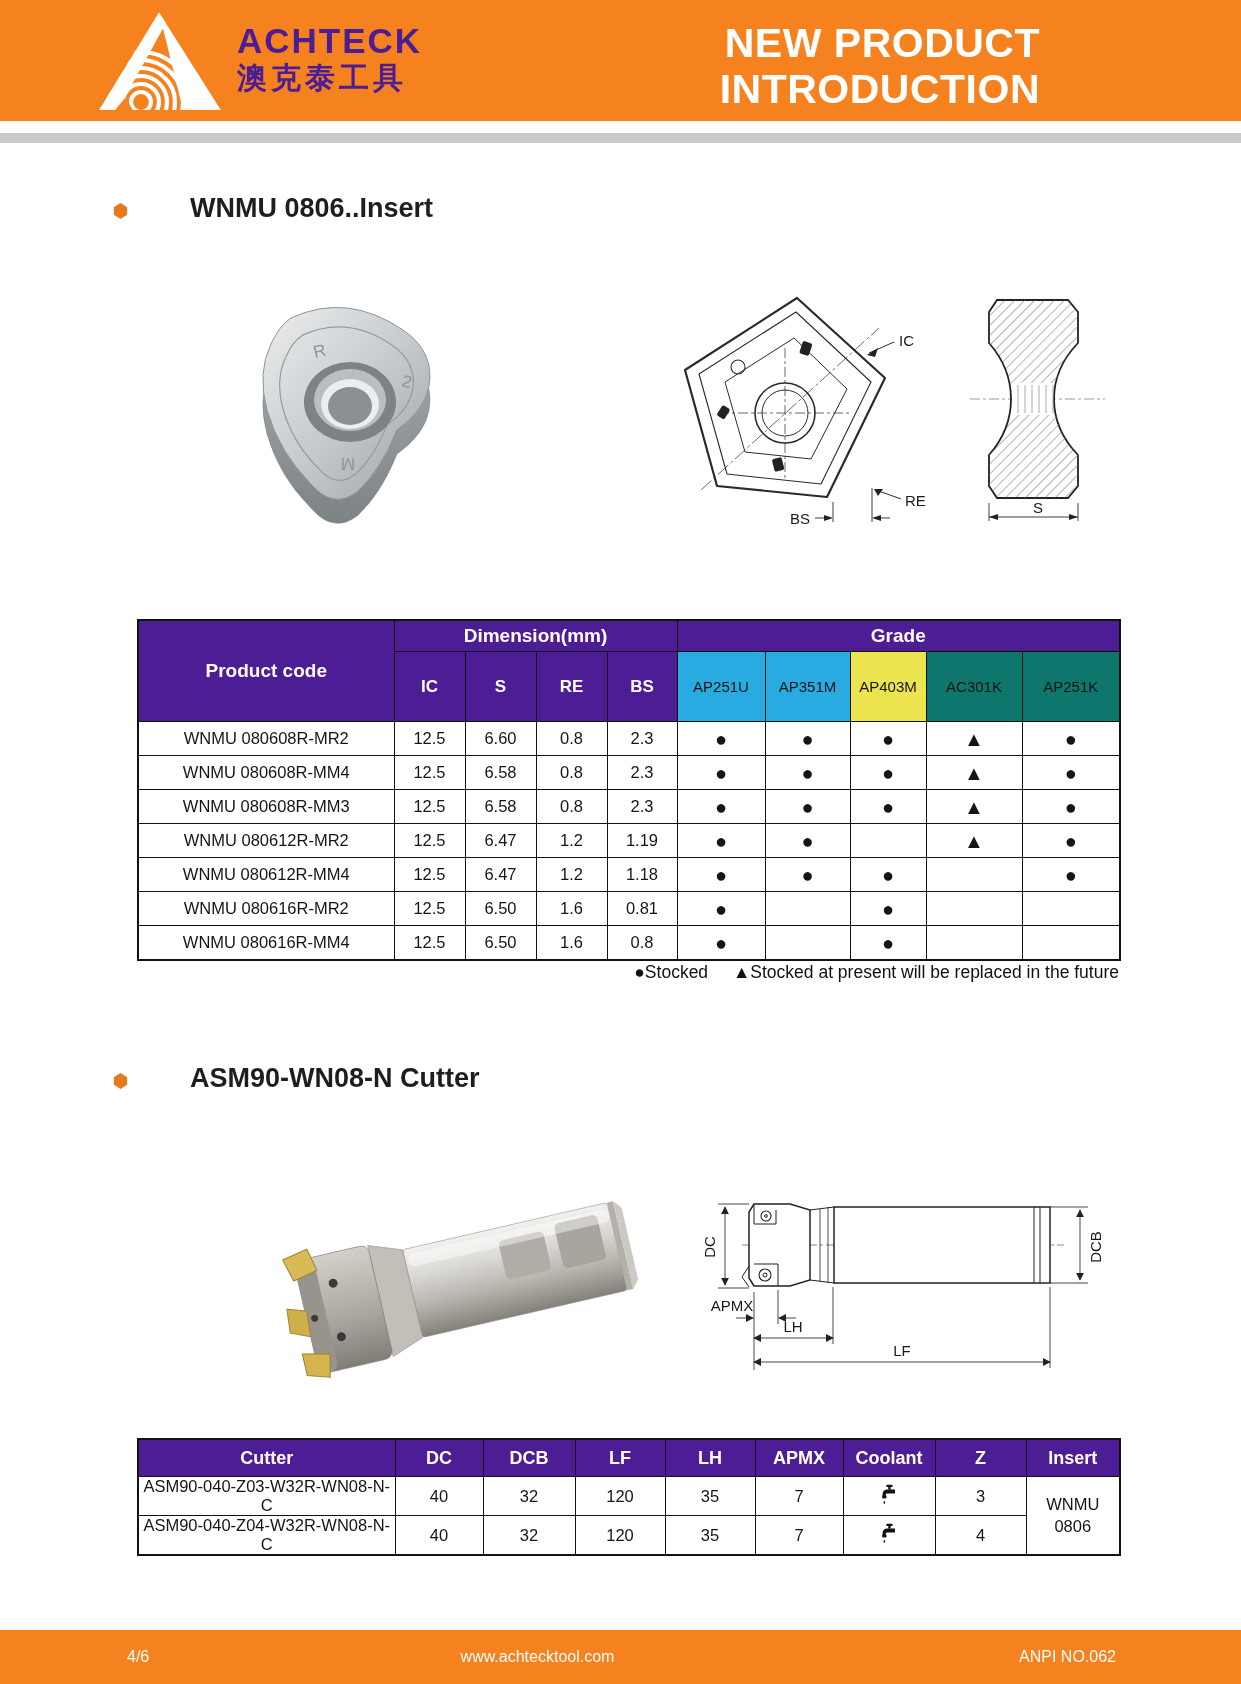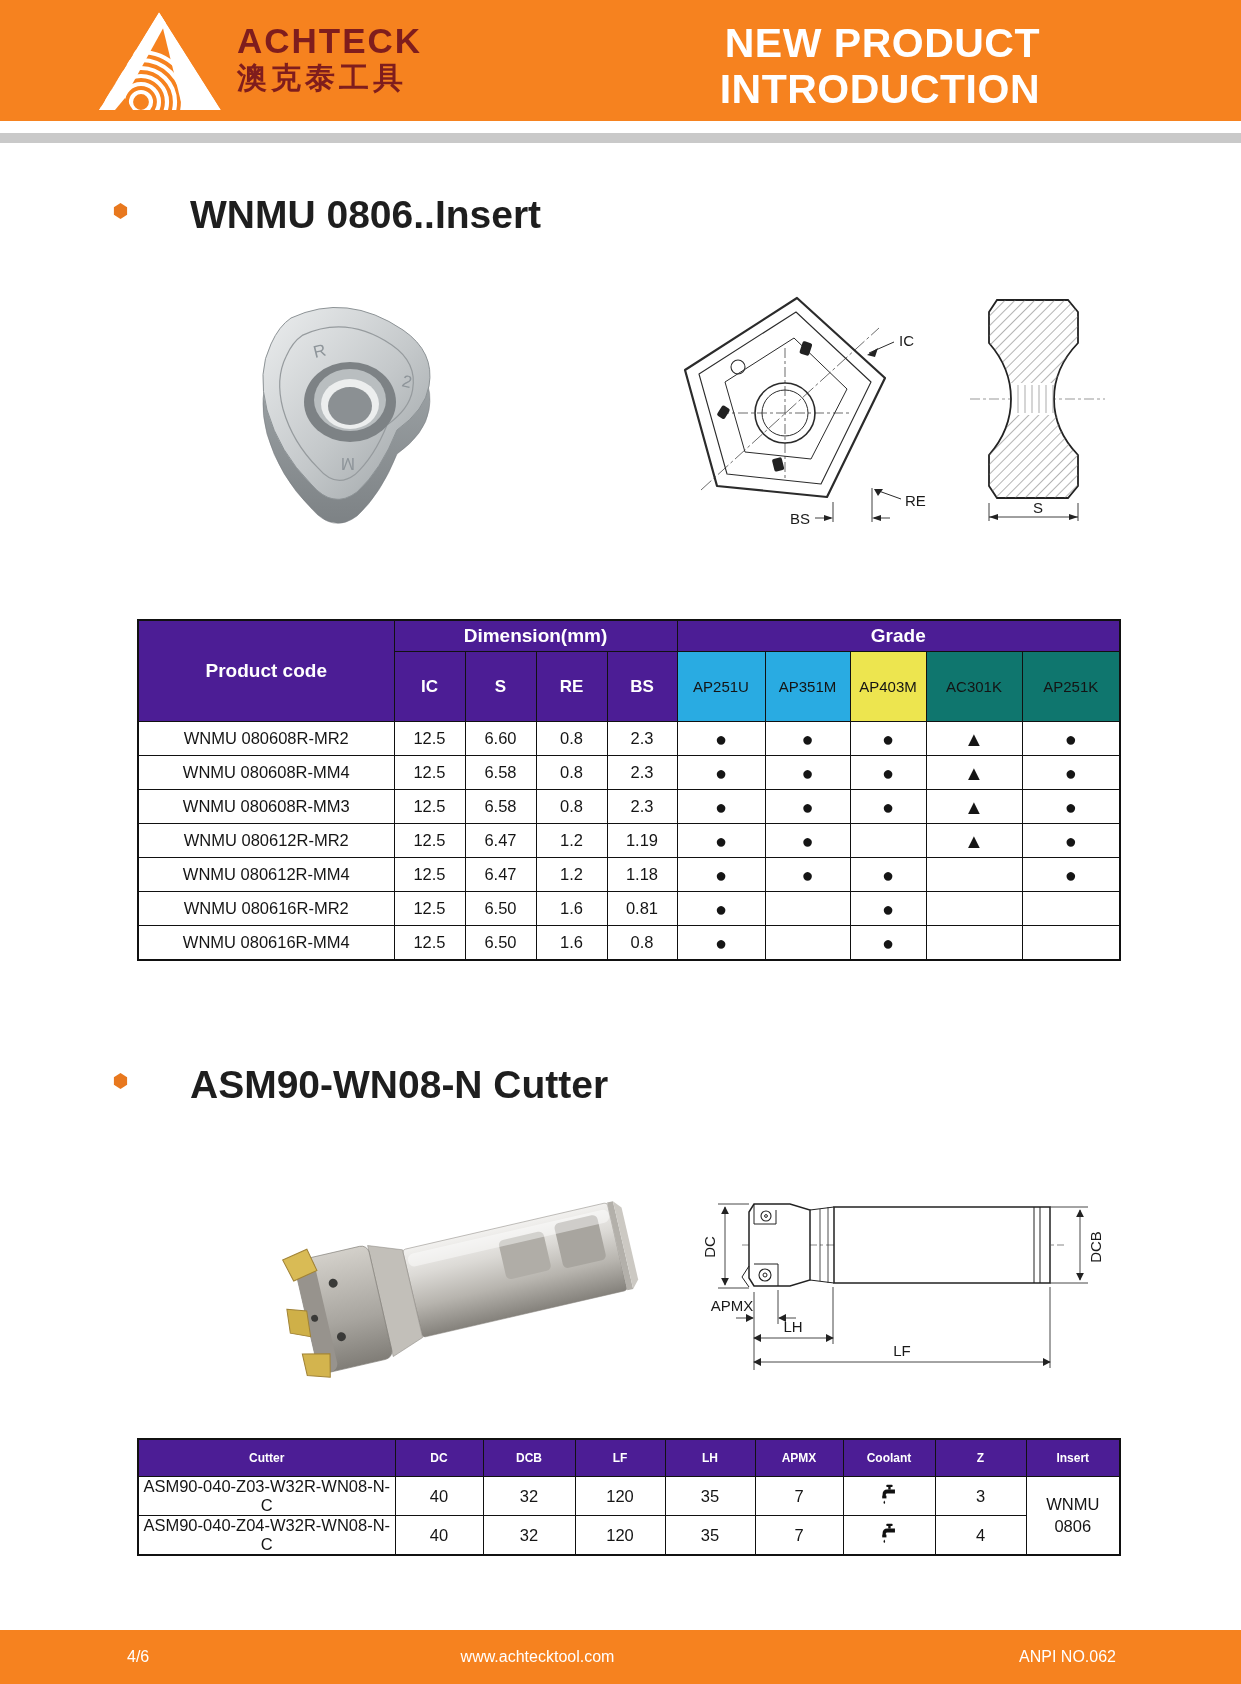--- a/index.html
+++ b/index.html
@@ -1,50 +1,50 @@
 <!DOCTYPE html>
 <html><head>
 <meta charset="utf-8">
 <style>
   html,body{margin:0;padding:0;background:#fff;}
   .page{position:relative;width:1241px;height:1684px;background:#fff;overflow:hidden;
         font-family:"Liberation Sans",sans-serif;color:#151515;}
   
   .hdr{position:absolute;left:0;top:0;width:1241px;height:121px;background:#F6821F;}
   .logo{position:absolute;left:95px;top:12px;}
-  .brand{position:absolute;left:237px;top:22px;color:#7f1d1d;}
+  .brand{position:absolute;left:237px;top:22px;color:#4c1d95;}
   .brand-en{font-size:35px;font-weight:bold;letter-spacing:2px;line-height:38px;}
   .brand-cn{font-size:30px;font-weight:bold;letter-spacing:4px;line-height:36px;}
   .hdr-right{position:absolute;left:440px;top:20px;width:600px;text-align:right;color:#fff;}
   .hdr-title{font-size:41px;font-weight:bold;letter-spacing:.5px;line-height:46px;}
   .hdr-date{font-size:29px;font-weight:bold;margin-top:5px;}
   .graybar{position:absolute;left:0;top:133px;width:1241px;height:10px;background:#C9C9C9;}
   
   .sec{position:absolute;left:113px;height:36px;}
   .hex{display:inline-block;width:15px;height:16px;background:#E8781E;vertical-align:middle;
        clip-path:polygon(50% 0,94% 26%,94% 74%,50% 100%,6% 74%,6% 26%);margin-top:10px;}
-  .sec-text{position:absolute;left:77px;top:0;font-size:39px;font-weight:600;color:#1e1e1e;white-space:nowrap;}
+  .sec-text{position:absolute;left:77px;top:0;font-size:27px;font-weight:600;color:#1e1e1e;white-space:nowrap;}
   .img{position:absolute;}
   .dl{font-size:15px;fill:#1a1a1a;font-family:"Liberation Sans",sans-serif;}
   
   table{position:absolute;border-collapse:collapse;table-layout:fixed;background:#fff;}
   .t1{left:137px;top:619px;width:982px;border:2px solid #111;}
   .t2{left:137px;top:1438px;width:982px;border:2px solid #111;}
   th,td{border:1px solid #111;text-align:center;vertical-align:middle;padding:0;overflow:hidden;}
   .dk{background:#4c1d95;color:#fff;font-weight:bold;}
   .t1 thead tr:first-child th{height:30px;font-size:19px;}
   .t1 .pc{font-size:20px;}
   .t1 .sub{height:69px;font-size:17px;}
   .gh{font-size:15px;font-weight:500;color:#141414;height:69px;}
   .blue{background:#29ABE2;} .yellow{background:#EDE54F;} .red{background:#0f766e;}
   .t1 tbody td{height:33px;font-size:16.5px;}
   .t1 .mk{font-size:20px;line-height:1;}
   .legend{position:absolute;left:137px;top:962px;width:982px;text-align:right;font-size:17.5px;color:#111;}
   .lg2{margin-left:20px;}
-  .t2 thead th{height:36px;font-size:12px;text-align:center;}
+  .t2 thead th{height:36px;font-size:18px;text-align:center;}
   .t2 tbody td{height:38px;font-size:16.5px;}
   .ins{white-space:pre-line;line-height:1.3;}
   
   .ftr{position:absolute;left:0;top:1630px;width:1241px;height:54px;background:#F6821F;color:#fff;}
   .ftr span{position:absolute;top:0;line-height:54px;font-size:16px;}
   .pg{left:127px;} .site{left:0;width:1075px;text-align:center;} .doc{right:125px;}
 </style>
 </head>
 <body>
 
@@ -285,20 +285,24 @@
         <td>0.8</td>
         <td class="mk">●</td>
         <td class="mk"></td>
         <td class="mk">●</td>
         <td class="mk"></td>
         <td class="mk"></td>
       </tr>
     </tbody>
   </table>
 
+  <div class="legend">
+    <span>●Stocked</span>
+    <span class="lg2">▲Stocked at present will be replaced in the future</span>
+  </div>
 
   <div class="sec" style="top:1063px;">
     <span class="hex"></span>
     <span class="sec-text">ASM90-WN08-N Cutter</span>
   </div>
 
   <svg class="img" style="left:235px;top:1130px;" width="410" height="280" viewBox="0 0 410 280">
     <defs>
       <linearGradient id="gMet" x1="0" y1="0" x2="0" y2="1">
         <stop offset="0" stop-color="#f2f1ef"></stop>

